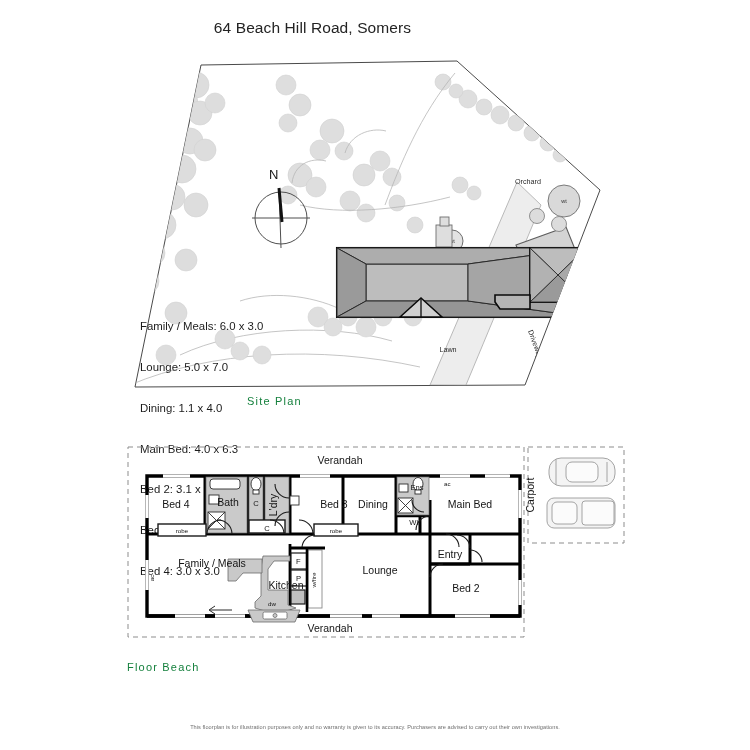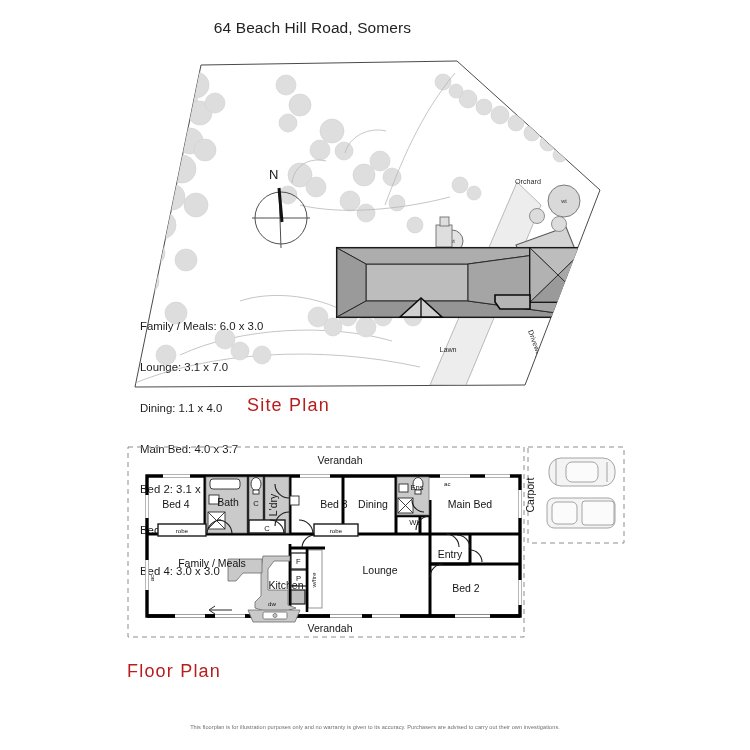--- a/index.html
+++ b/index.html
@@ -12,21 +12,21 @@
   .page{position:absolute;inset:0;}
 
   
   #page-title{
     position:absolute;top:19px;left:0;width:625px;text-align:center;
     font-size:15.5px;letter-spacing:0.1px;color:#232323;
   }
 
   
   .section-heading{
-    position:absolute;font-size:18px;letter-spacing:1.2px;color:#b91c1c;text-align:center;
+    position:absolute;font-size:11px;letter-spacing:1.2px;color:#15803d;text-align:center;
   }
   #site-plan-heading{left:247px;top:395px;}
   #floor-plan-heading{left:127px;top:661px;}
 
   
   #dimensions-list{
     position:absolute;left:140px;top:293px;font-size:11.4px;line-height:13.6px;
     color:#1c1c1c;white-space:pre;
   }
   #dimensions-list div{white-space:pre;}
@@ -223,23 +223,23 @@
     <svg width="64" height="80" viewBox="0 0 64 80">
       <circle cx="31" cy="48" r="26" fill="none" stroke="#4f4f4f" stroke-width="1"></circle>
       <line x1="2" y1="48" x2="60" y2="48" stroke="#4f4f4f" stroke-width="1"></line>
       <line x1="29" y1="20" x2="31" y2="78" stroke="#4f4f4f" stroke-width="1"></line>
       <line x1="29" y1="18" x2="32" y2="52" stroke="#111111" stroke-width="3"></line>
     </svg>
   </div>
 
   <div id="dimensions-list">
     <div>Family / Meals: 6.0 x 3.0</div>
-    <div>Lounge: 3.1 x 7.0</div>
+    <div>Lounge: 5.0 x 7.0</div>
     <div>Dining: 1.1 x 4.0</div>
-    <div>Main Bed: 4.0 x 3.7</div>
+    <div>Main Bed: 4.0 x 6.3</div>
     <div>Bed 2: 3.1 x 3.9</div>
     <div>Bed 3: 3.0 x 3.0</div>
     <div>Bed 4: 3.0 x 3.0</div>
   </div>
 
   <div id="site-plan-heading" class="section-heading">Site  Plan</div>
 
   <div id="floor-plan">
     <svg width="750" height="215" viewBox="0 0 750 215">
 
@@ -410,17 +410,17 @@
         <line x1="215" y1="176" x2="245" y2="176"></line>
         <line x1="330" y1="176" x2="362" y2="176"></line>
         <line x1="372" y1="176" x2="400" y2="176"></line>
         <line x1="455" y1="176" x2="490" y2="176"></line>
         <line x1="147" y1="120" x2="147" y2="150"></line>
         <line x1="520" y1="140" x2="520" y2="165"></line>
       </g>
     </svg>
   </div>
 
-  <div id="floor-plan-heading" class="section-heading">Floor  Plan</div>
+  <div id="floor-plan-heading" class="section-heading">Floor  Beach</div>
 
   <div id="footer-disclaimer">This floorplan is for illustration purposes only and no warranty is given to its accuracy. Purchasers are advised to carry out their own investigations.</div>
 
 </div>
 
 </body></html>

